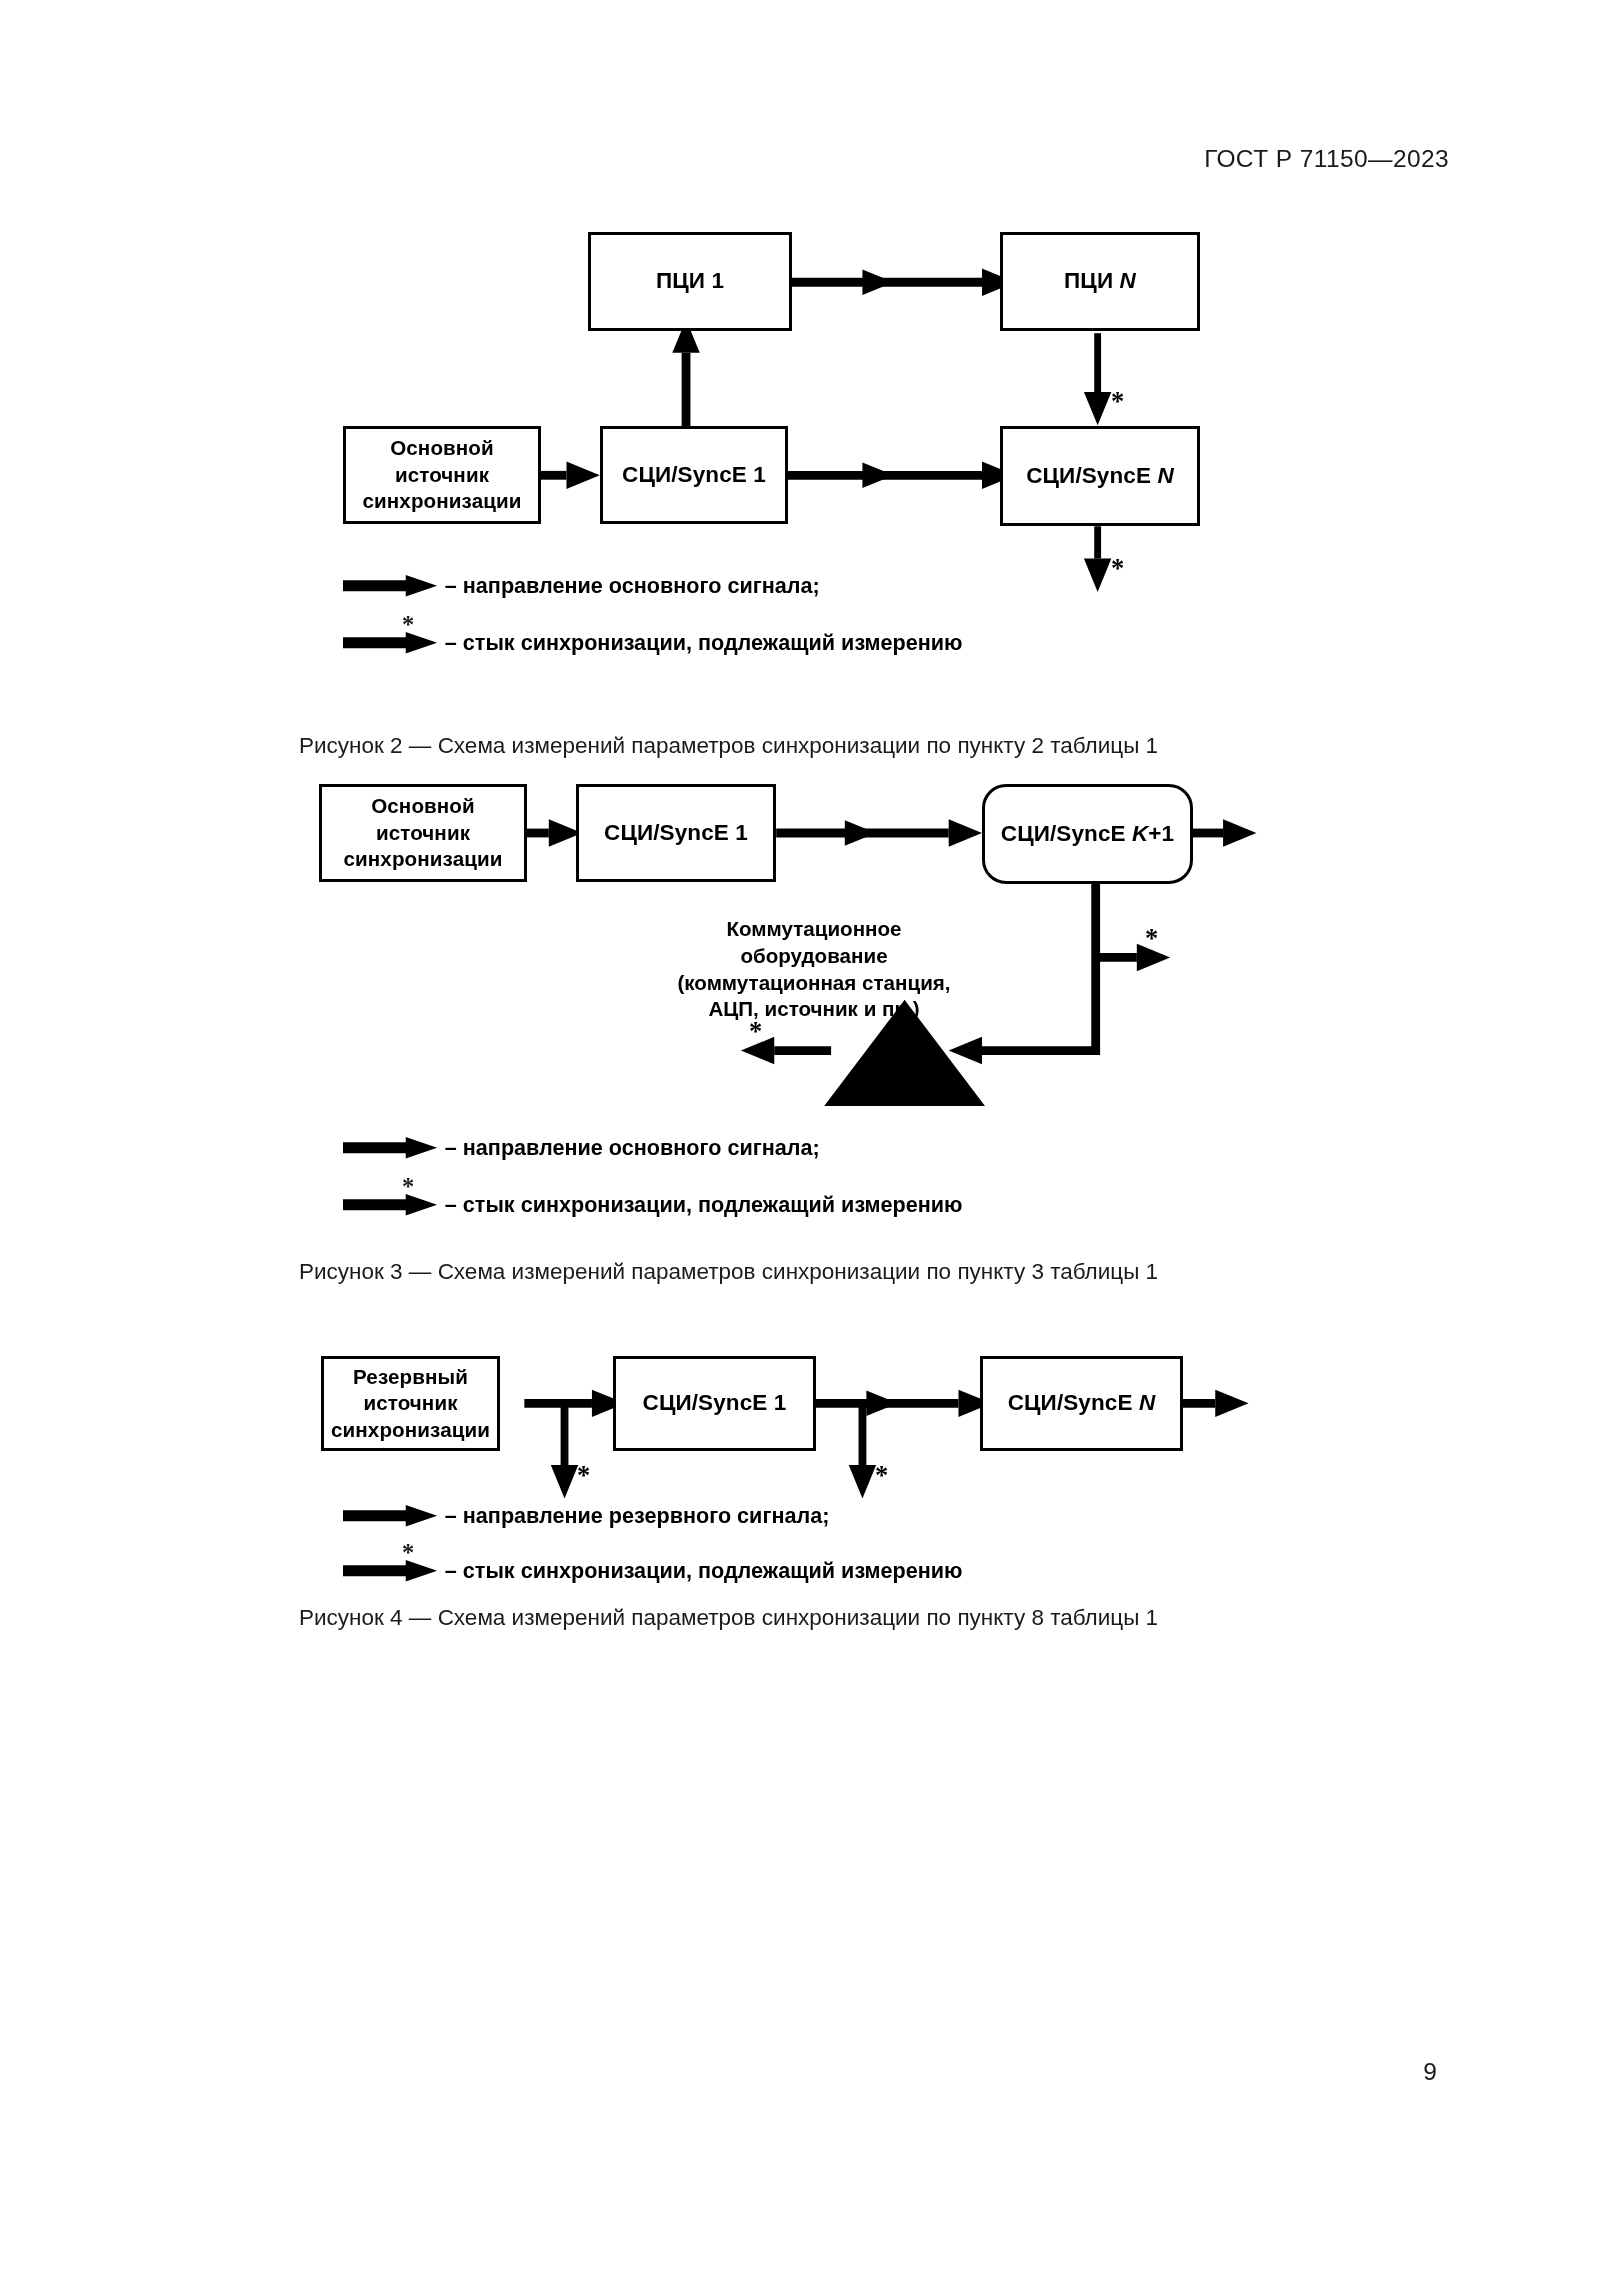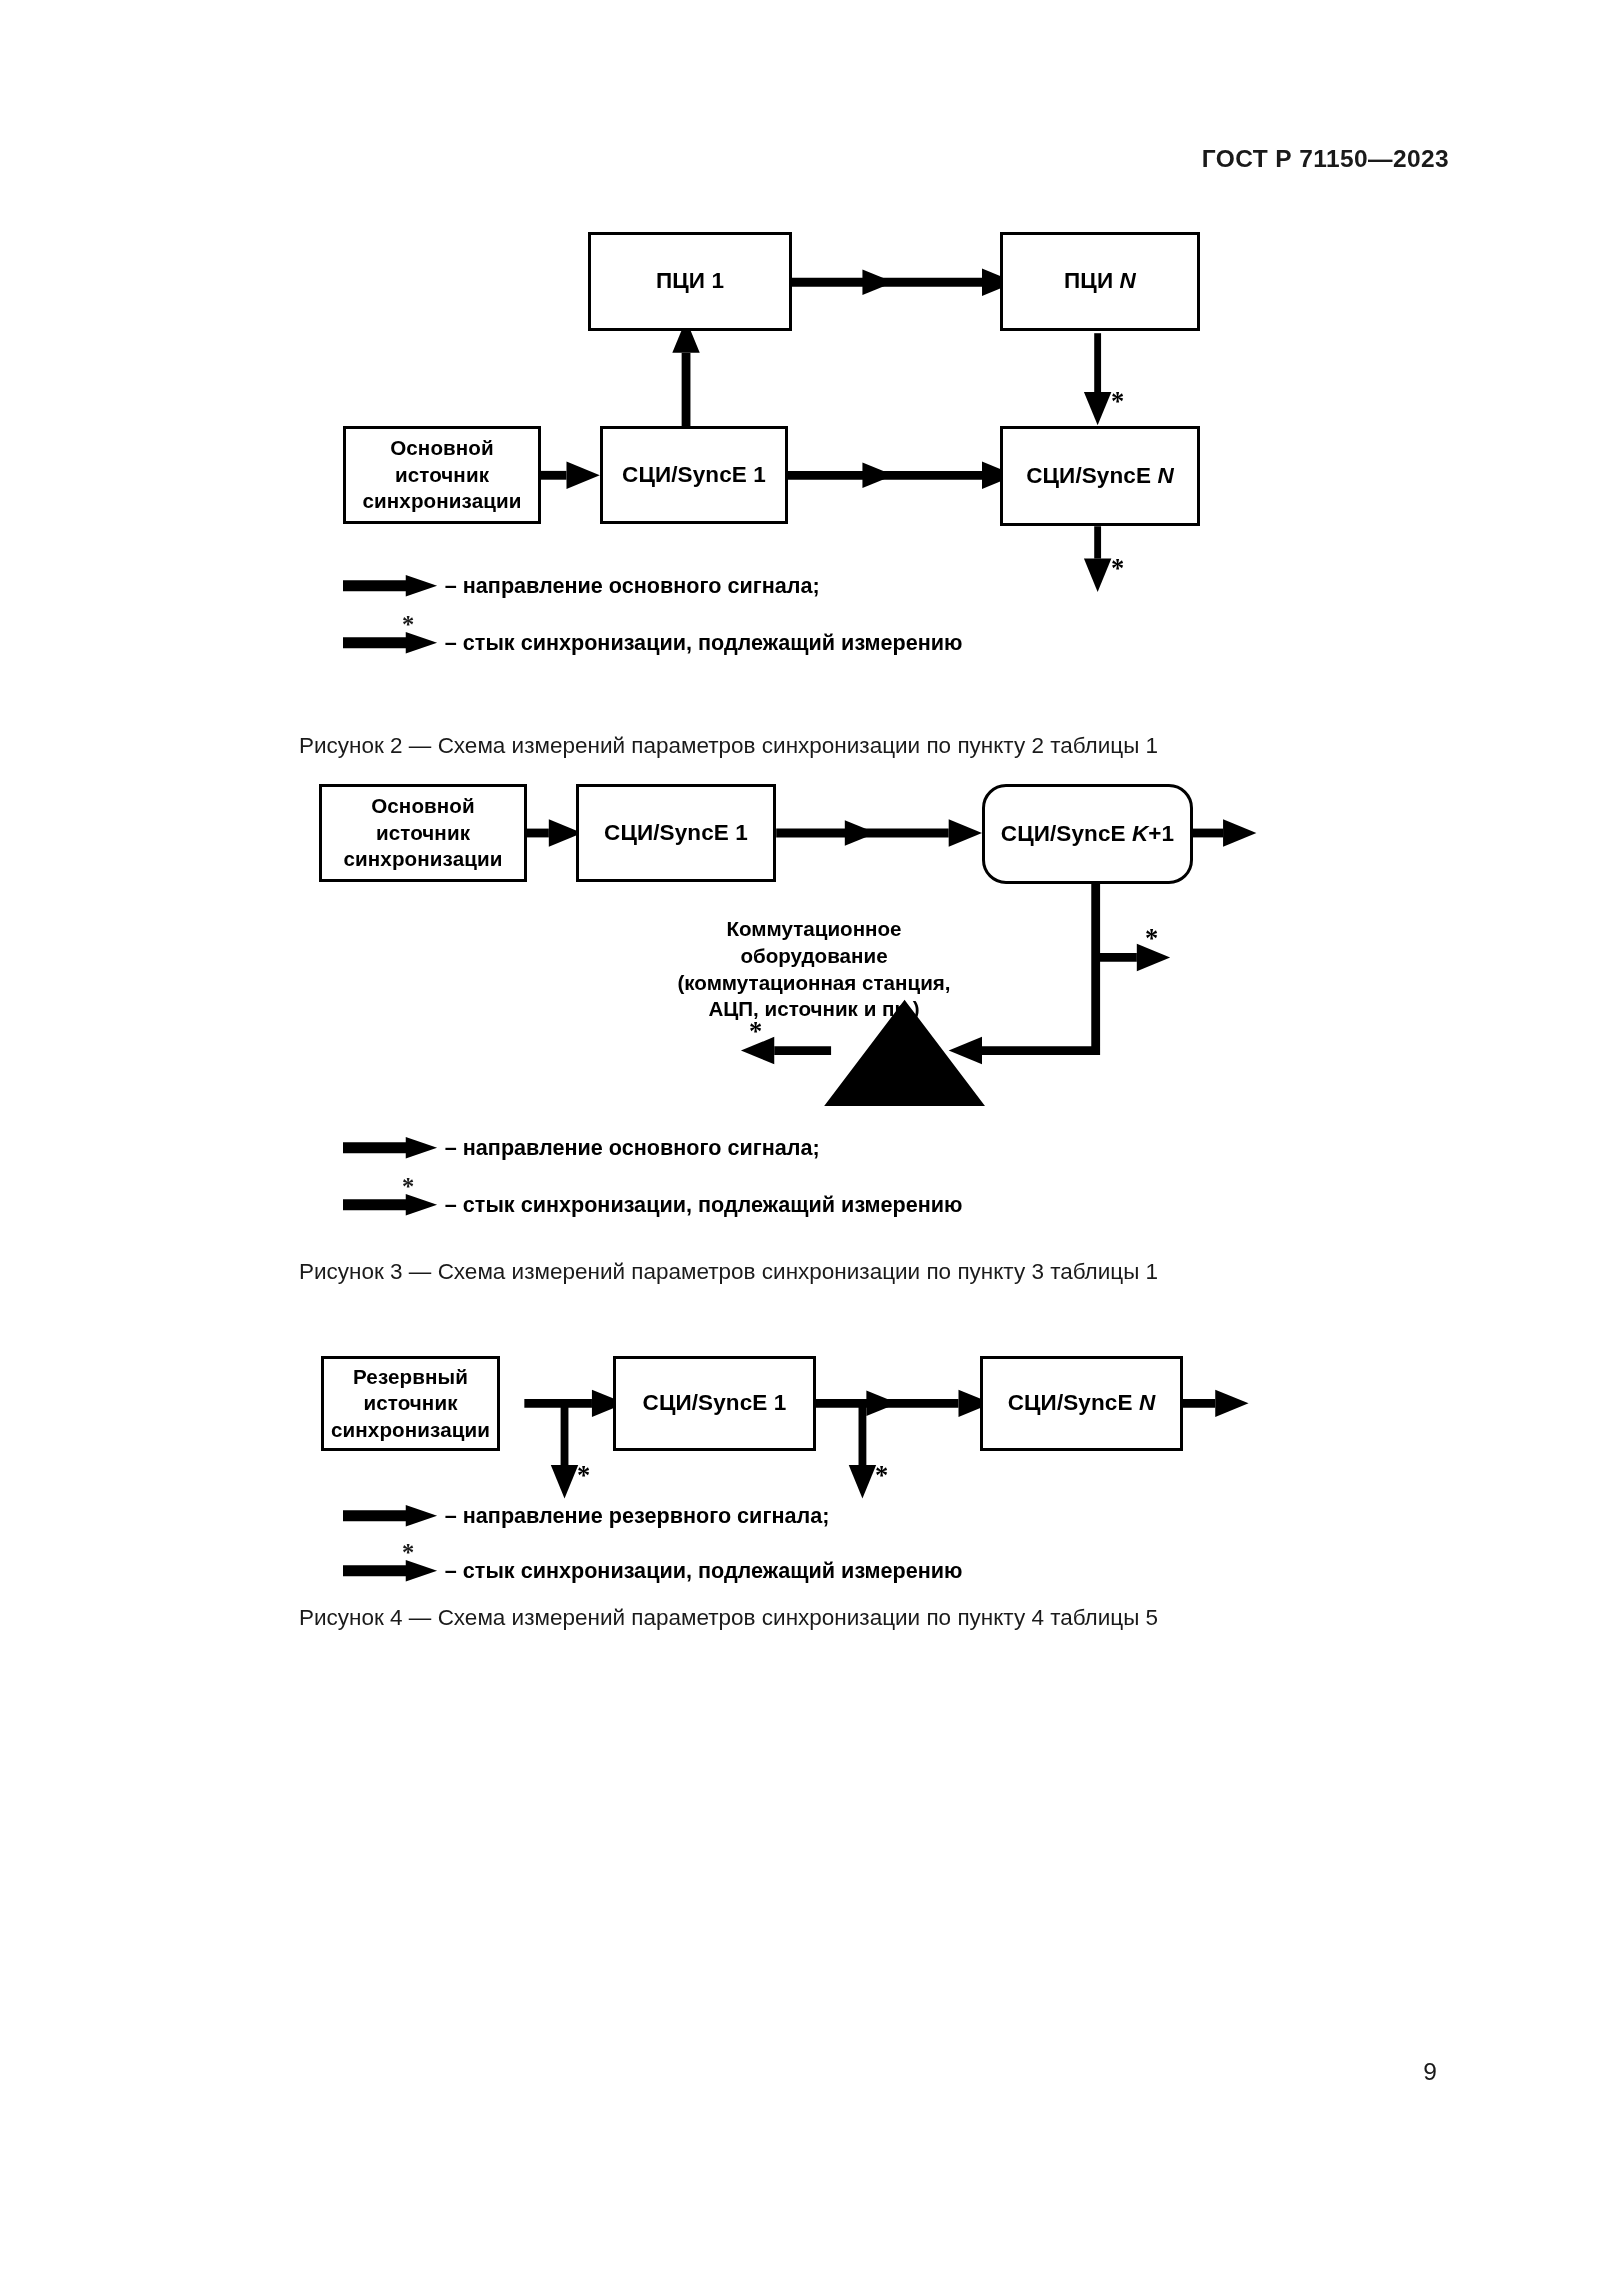--- a/index.html
+++ b/index.html
@@ -19,21 +19,21 @@
     position: absolute;
     inset: 0;
   }
 
   
   .doc-header {
     position: absolute;
     top: 145px;
     right: 172px;
     font-size: 24.5px;
-    font-weight: bold;
+    font-weight: normal;
     letter-spacing: 0.4px;
     white-space: nowrap;
   }
   .page-number {
     position: absolute;
     top: 2058px;
     right: 184px;
     font-size: 24.5px;
   }
 
@@ -350,19 +350,19 @@
       <span class="legend-arrow">
         <svg width="98" height="25.5" viewBox="0 0 100 26">
           <line x1="0" y1="13" x2="72" y2="13" stroke="#000" stroke-width="11"></line>
           <polygon points="64,2 96,13 64,24" fill="#000"></polygon>
         </svg>
         <span class="legend-star">*</span>
       </span>
       <span class="legend-text">– стык синхронизации, подлежащий измерению</span>
     </div>
 
-    <div class="caption" style="left:299px; top:1605px;">Рисунок 4 — Схема измерений параметров синхронизации по пункту 4 таблицы 5</div>
+    <div class="caption" style="left:299px; top:1605px;">Рисунок 4 — Схема измерений параметров синхронизации по пункту 8 таблицы 1</div>
   </div>
 
   <div class="page-number">9</div>
 
 </div>
 
 
 </body></html>

